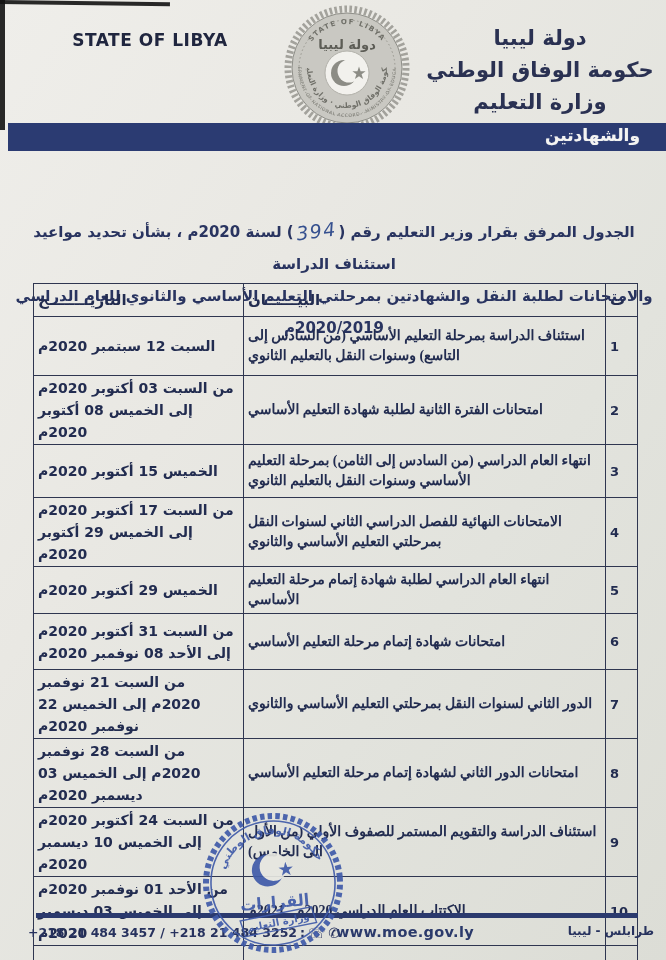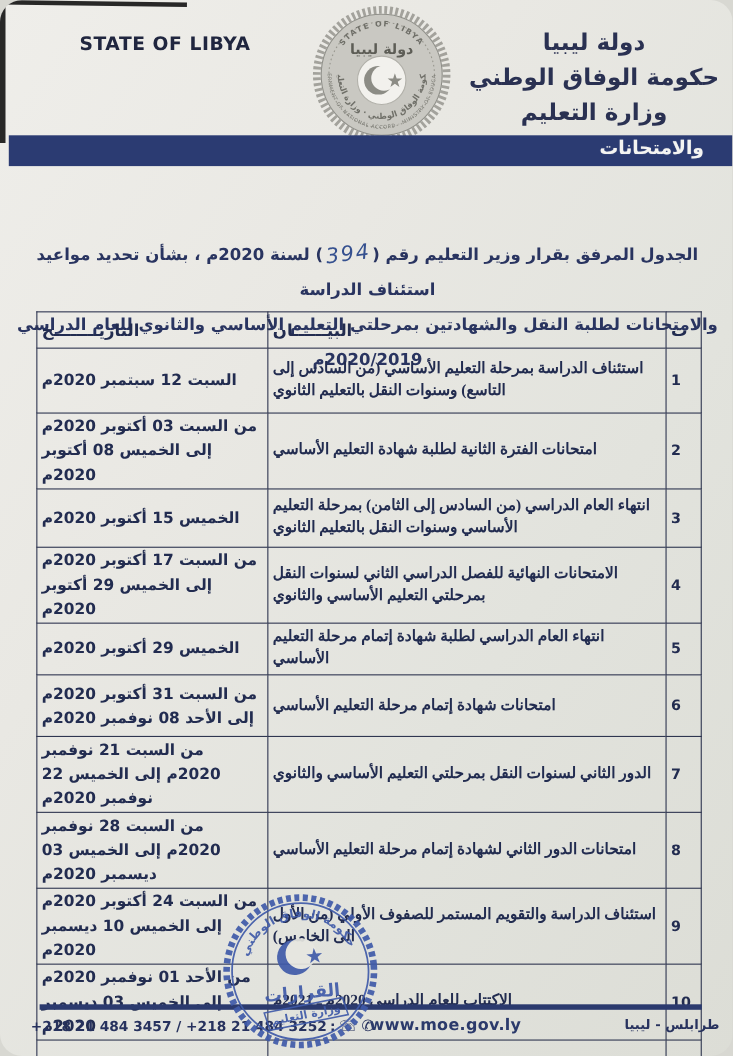--- a/index.html
+++ b/index.html
@@ -5,21 +5,20 @@
   html,body{margin:0;padding:0;}
   body{
     width:666px;height:960px;overflow:hidden;
     font-family:"DejaVu Sans", sans-serif;
     background:#d8d8d2;
   }
   .page{
     position:relative;width:666px;height:960px;overflow:hidden;
     background:linear-gradient(125deg,#efeeea 0%,#e9e8e3 35%,#e2e3dd 65%,#dcddd6 100%);
     color:#232c4e;
-    border-radius:20px;
   }
   
   .edge-t{position:absolute;left:0;top:0;width:170px;height:4px;background:#121212;opacity:.9;transform-origin:left top;transform:rotate(.8deg);}
   .edge-l{position:absolute;left:0;top:0;width:5px;height:130px;background:#121212;opacity:.9;}
 
   
   .hdr-en{position:absolute;left:16px;top:30px;width:268px;text-align:center;color:#20263f;font-weight:700;}
   .hdr-en .l1{font-size:17px;letter-spacing:.5px;margin-bottom:12px;}
   .hdr-en .l2{font-size:12.5px;margin-bottom:13px;}
   .hdr-en .l3{font-size:15px;letter-spacing:.5px;}
@@ -117,21 +116,21 @@
     </svg>
   </div>
 
   <div class="hdr-ar">
     <div>دولة ليبيا</div>
     <div>حكومة الوفاق الوطني</div>
     <div>وزارة التعليم</div>
   </div>
 
   <div class="banner">
-    <span class="banner-label">والامتحانات</span>
+    <span class="banner-label">والشهادتين</span>
   </div>
 
   <div class="intro">
     <span>الجدول المرفق بقرار وزير التعليم رقم (</span><span class="handwrit">394</span><span>) لسنة 2020م ، بشأن تحديد مواعيد استئناف الدراسة</span>
     <br>
     <span>والامتحانات لطلبة النقل والشهادتين بمرحلتي التعليم الأساسي والثانوي للعام الدراسي 2020/2019م</span>
   </div>
 
   <table class="doc-table">
     <colgroup>

